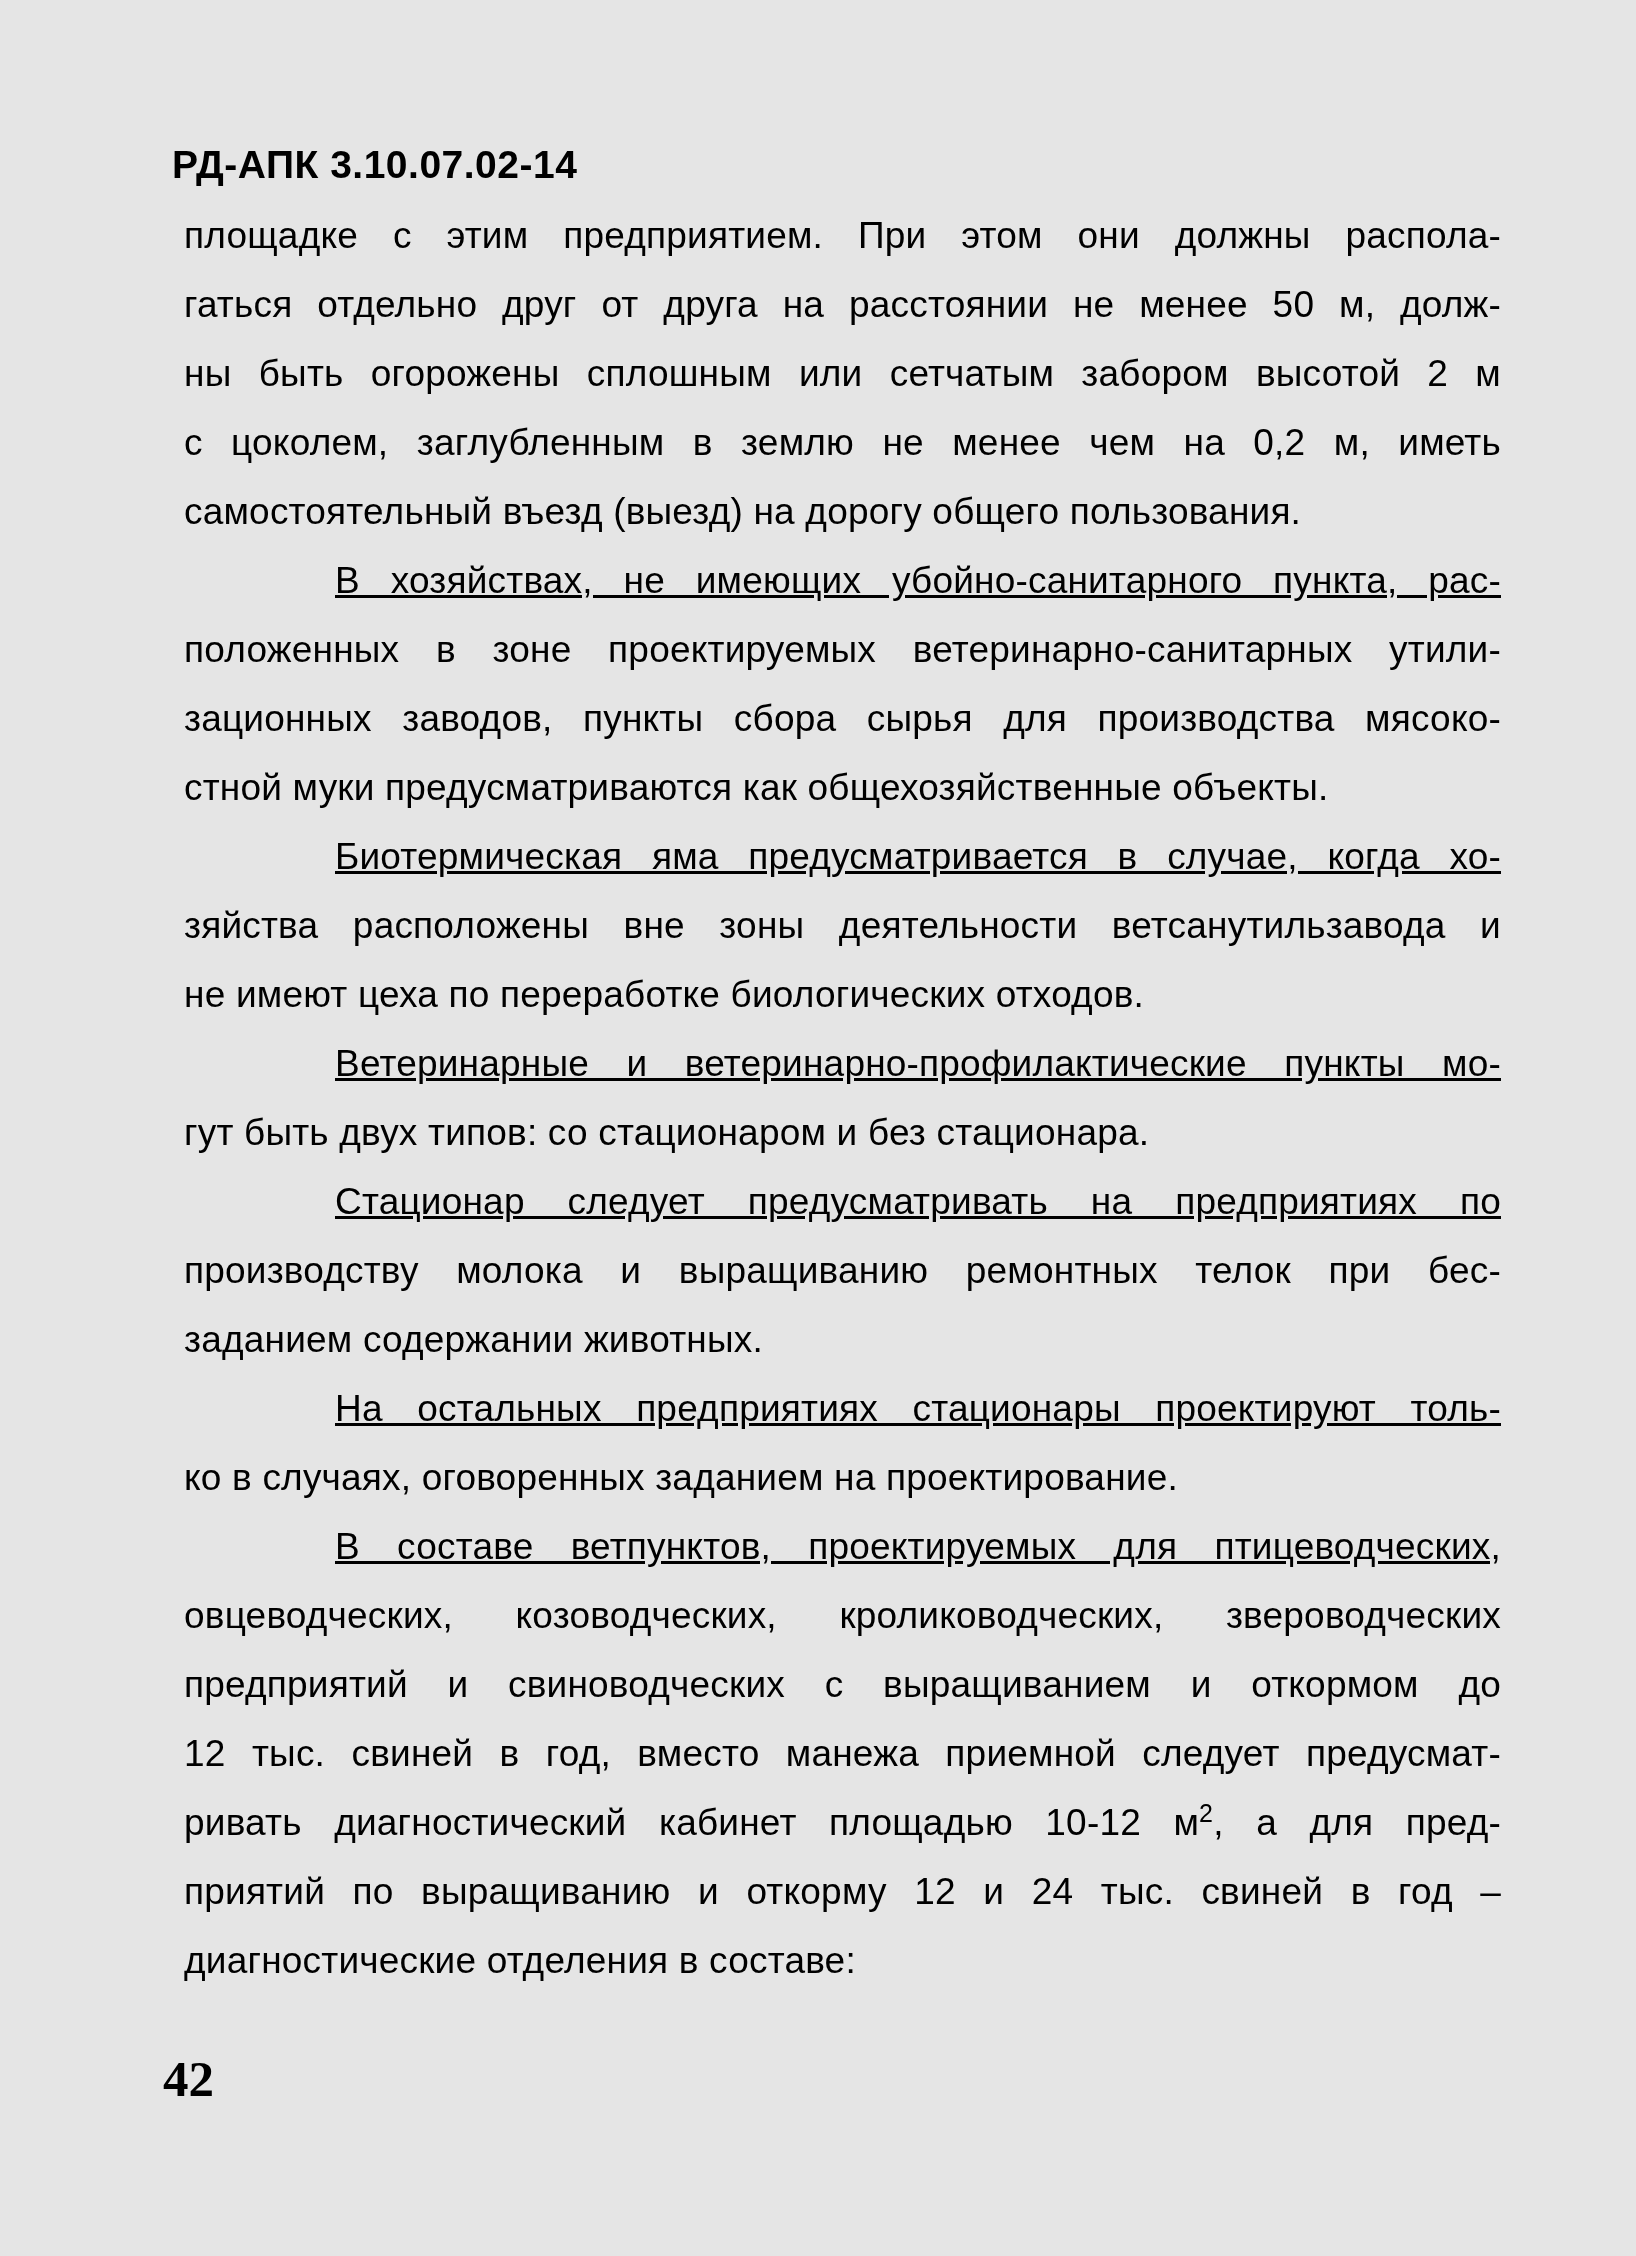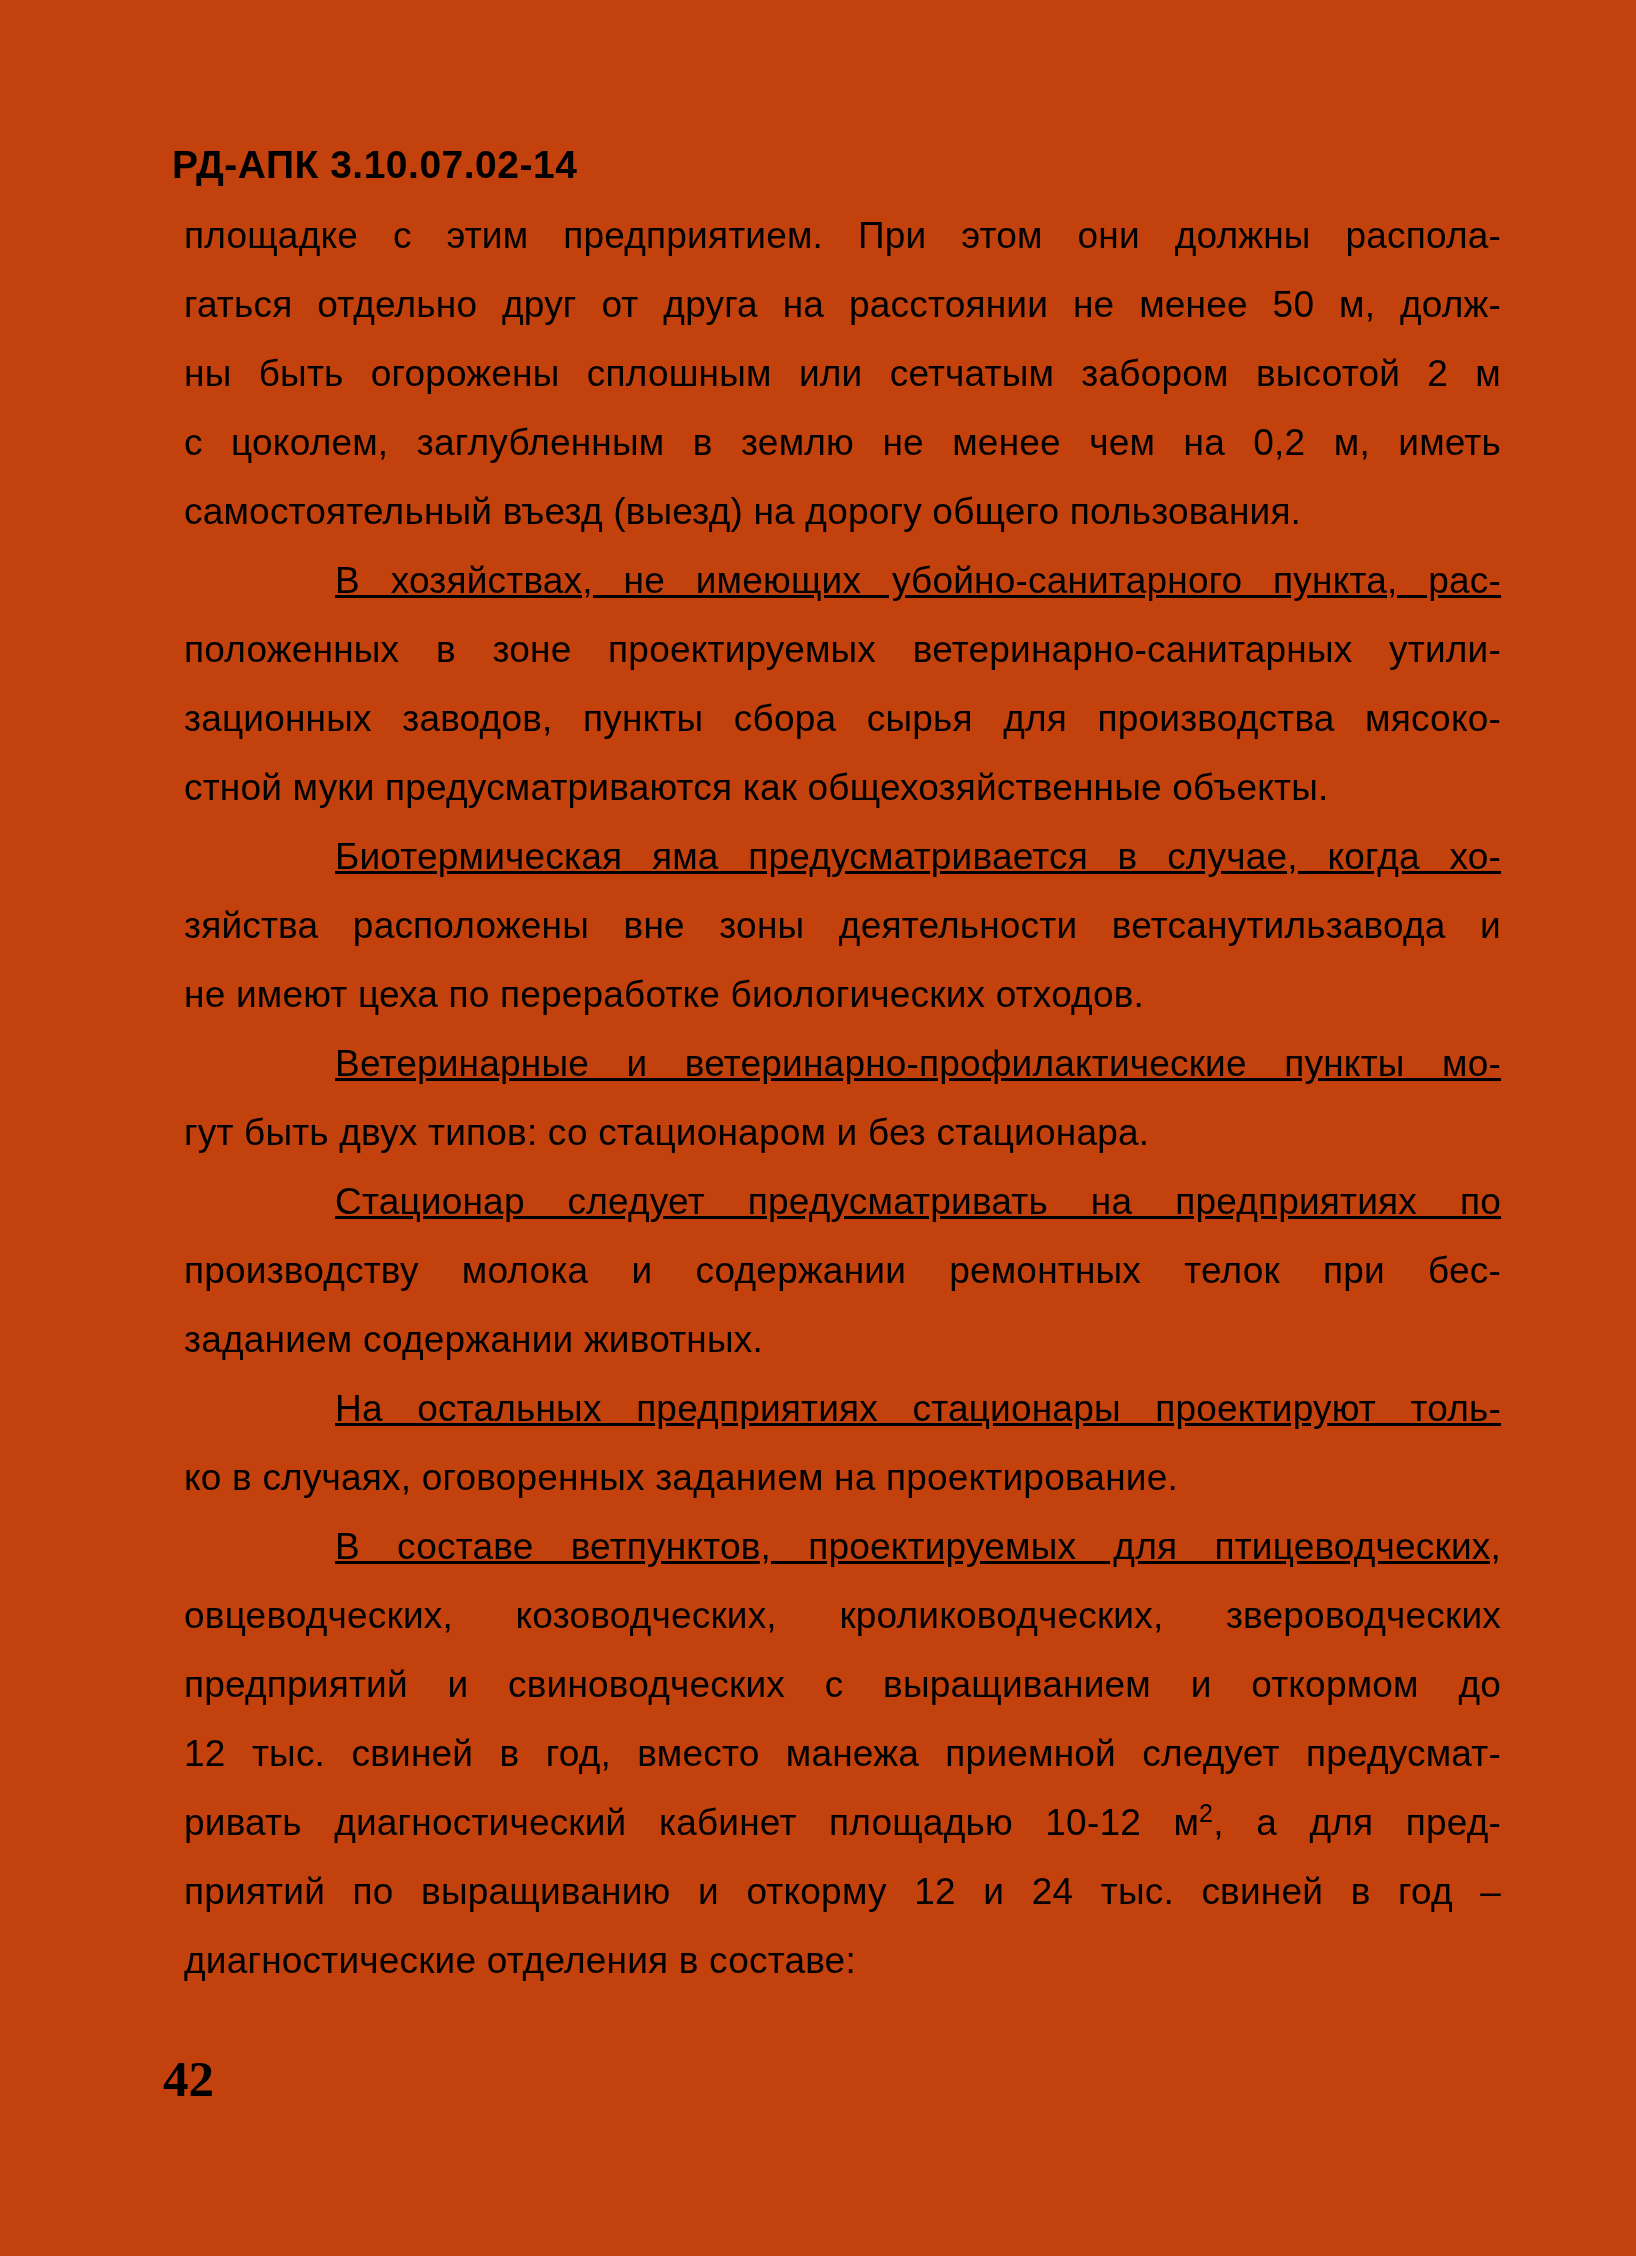--- a/index.html
+++ b/index.html
@@ -4,21 +4,21 @@
 <style>
   html, body {
     margin: 0;
     padding: 0;
     background: #ffffff;
   }
   .page {
     position: relative;
     width: 1636px;
     height: 2257px;
-    background: #c2410c;
+    background: #e5e5e5;
     color: #000000;
     font-family: "Liberation Sans", sans-serif;
     overflow: hidden;
   }
   .doc-header {
     position: absolute;
     left: 172px;
     top: 143px;
     font-size: 39px;
     font-weight: bold;
@@ -80,21 +80,21 @@
     <span class="line indent">В хозяйствах, не имеющих убойно-санитарного пункта, рас-</span>
     <span class="line">положенных в зоне проектируемых ветеринарно-санитарных утили-</span>
     <span class="line">зационных заводов, пункты сбора сырья для производства мясоко-</span>
     <span class="line last">стной муки предусматриваются как общехозяйственные объекты.</span>
     <span class="line indent">Биотермическая яма предусматривается в случае, когда хо-</span>
     <span class="line">зяйства расположены вне зоны деятельности ветсанутильзавода и</span>
     <span class="line last">не имеют цеха по переработке биологических отходов.</span>
     <span class="line indent">Ветеринарные и ветеринарно-профилактические пункты мо-</span>
     <span class="line last">гут быть двух типов: со стационаром и без стационара.</span>
     <span class="line indent">Стационар следует предусматривать на предприятиях по</span>
-    <span class="line">производству молока и содержании ремонтных телок при бес-</span>
+    <span class="line">производству молока и выращиванию ремонтных телок при бес-</span>
     <span class="line last">заданием содержании животных.</span>
     <span class="line indent">На остальных предприятиях стационары проектируют толь-</span>
     <span class="line last">ко в случаях, оговоренных заданием на проектирование.</span>
     <span class="line indent">В составе ветпунктов, проектируемых для птицеводческих,</span>
     <span class="line">овцеводческих, козоводческих, кролиководческих, звероводческих</span>
     <span class="line">предприятий и свиноводческих с выращиванием и откормом до</span>
     <span class="line">12 тыс. свиней в год, вместо манежа приемной следует предусмат-</span>
     <span class="line"><span>ривать диагностический кабинет площадью 10-12 м</span><sup>2</sup><span>, а для пред-</span></span>
     <span class="line">приятий по выращиванию и откорму 12 и 24 тыс. свиней в год –</span>
     <span class="line last">диагностические отделения в составе:</span>

